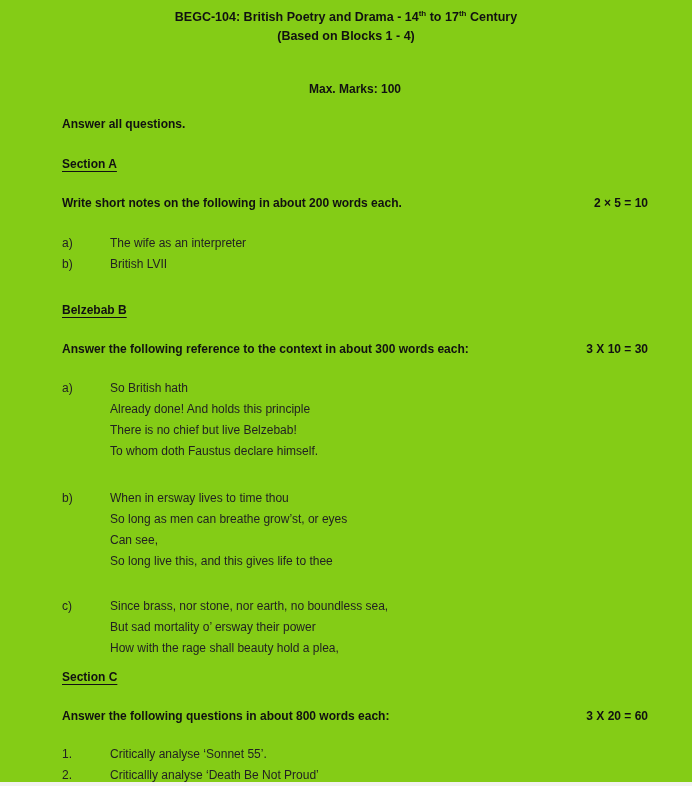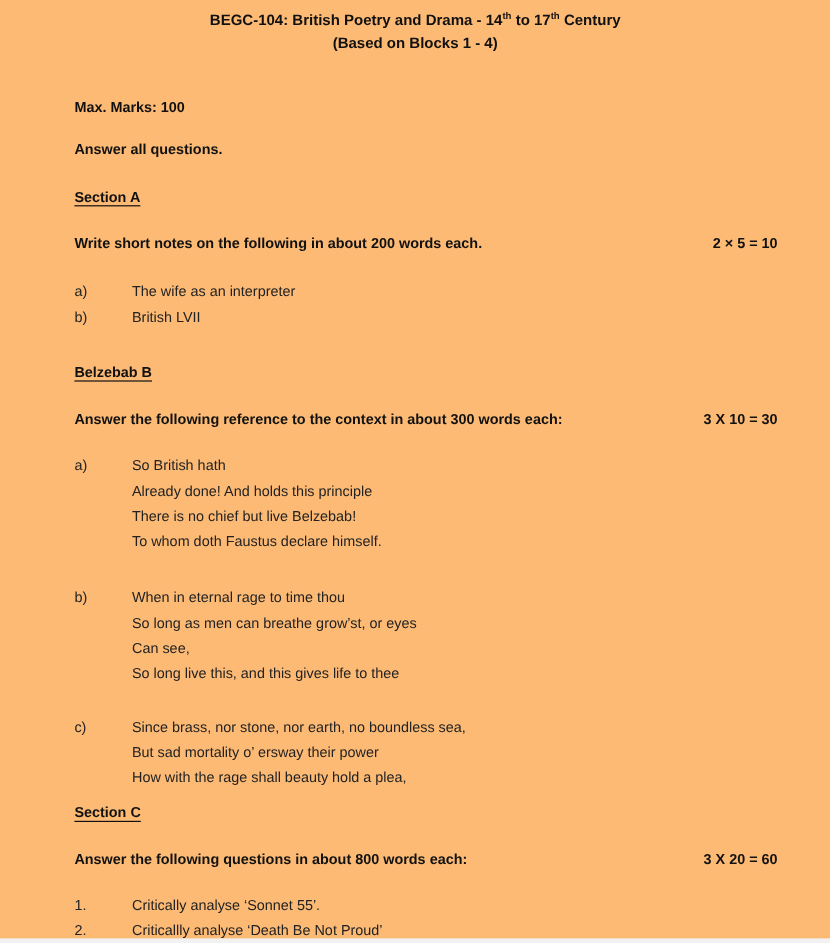--- a/index.html
+++ b/index.html
@@ -6,41 +6,41 @@
   html, body { background: #ffffff; }
   body {
     width: 692px; height: 786px;
     font-family: "Liberation Sans", "DejaVu Sans", sans-serif;
     color: #1a1a1a;
     overflow: hidden;
   }
   .page {
     position: relative;
     width: 692px; height: 786px;
-    background: #fdba74;
+    background: #84cc16;
     padding: 8px 44px 0 62px;
     overflow: hidden;
   }
   .title-block {
     text-align: center;
     font-weight: bold;
     font-size: 12.5px;
     line-height: 19px;
     color: #111;
     
     margin-right: 18px;
   }
   .sup {
     font-size: 8px;
     vertical-align: super;
     line-height: 0;
   }
   .marks-top {
     margin-top: 36px;
-    text-align: left;
+    text-align: center;
     font-weight: bold;
     font-size: 12px;
     color: #111;
   }
   .answer-all {
     margin-top: 21px;
     font-weight: bold;
     font-size: 12px;
     color: #111;
   }
@@ -138,21 +138,21 @@
       <div>So British hath</div>
       <div>Already done! And holds this principle</div>
       <div>There is no chief but live Belzebab!</div>
       <div>To whom doth Faustus declare himself.</div>
     </div>
   </div>
 
   <div class="poem-item pi-next">
     <span class="item-label">b)</span>
     <div class="poem-lines">
-      <div>When in eternal rage to time thou</div>
+      <div>When in ersway lives to time thou</div>
       <div>So long as men can breathe grow’st, or eyes</div>
       <div>Can see,</div>
       <div>So long live this, and this gives life to thee</div>
     </div>
   </div>
 
   <div class="poem-item pi-last">
     <span class="item-label">c)</span>
     <div class="poem-lines">
       <div>Since brass, nor stone, nor earth, no boundless sea,</div>

